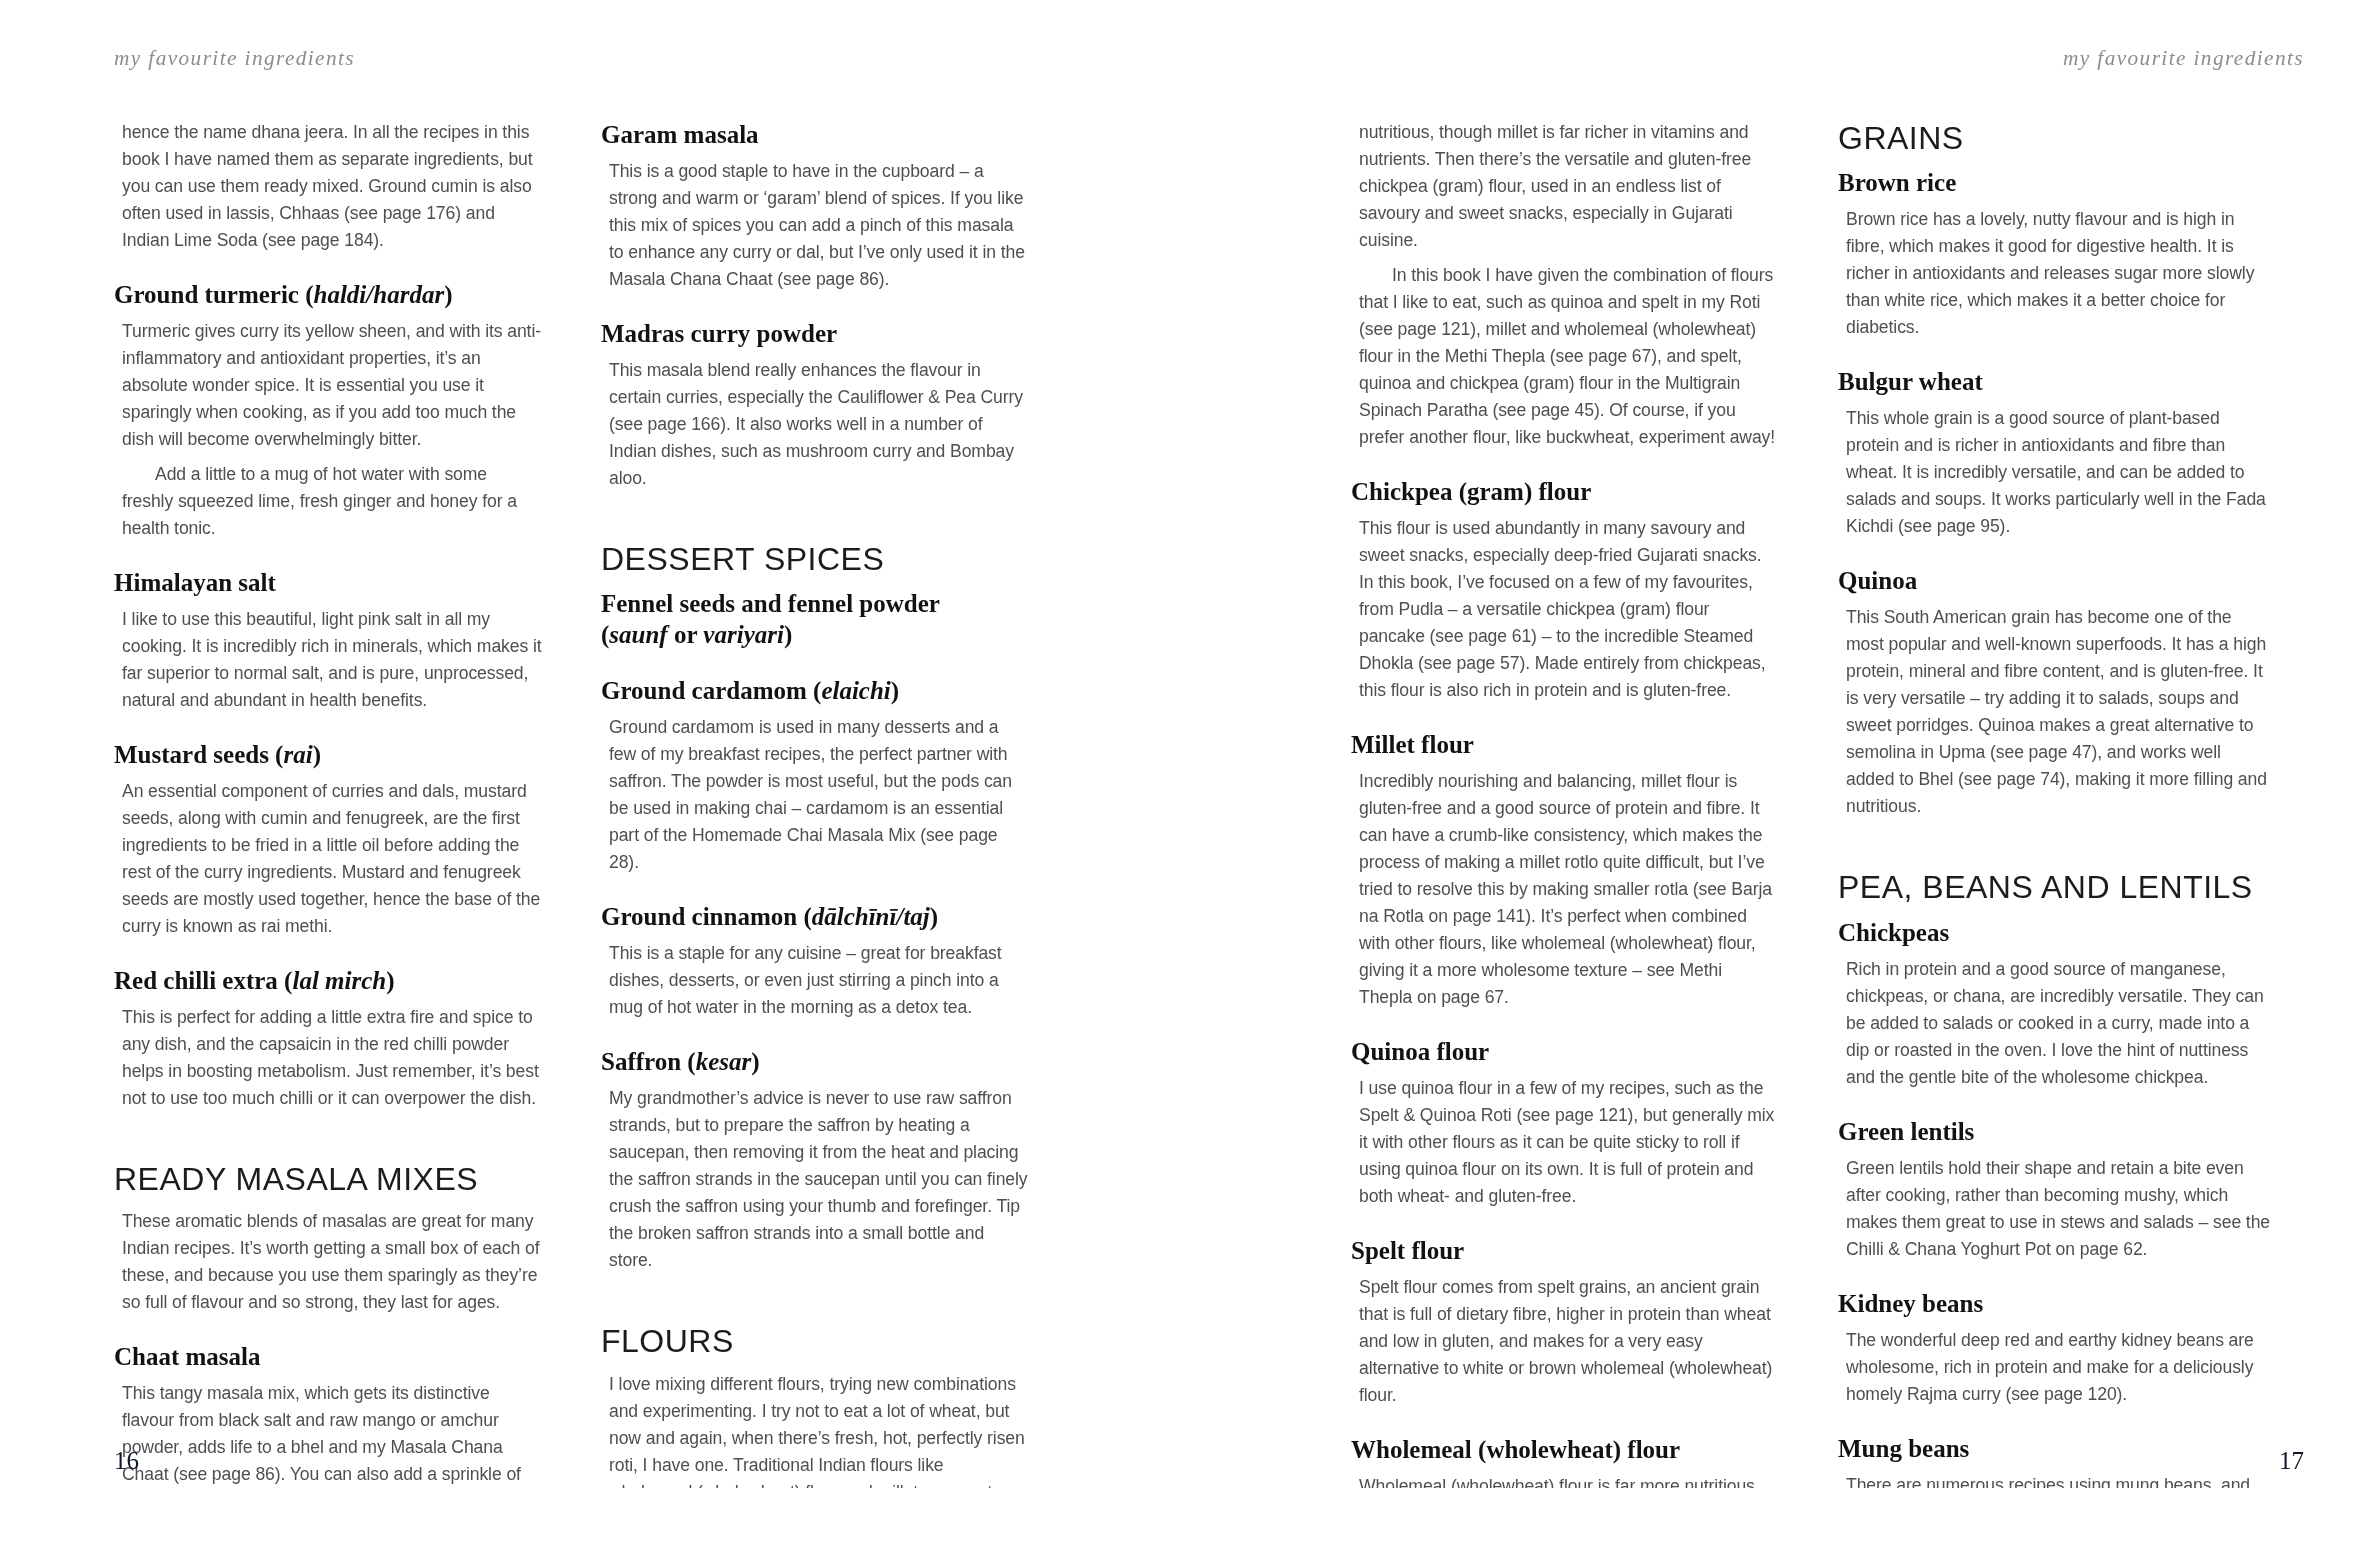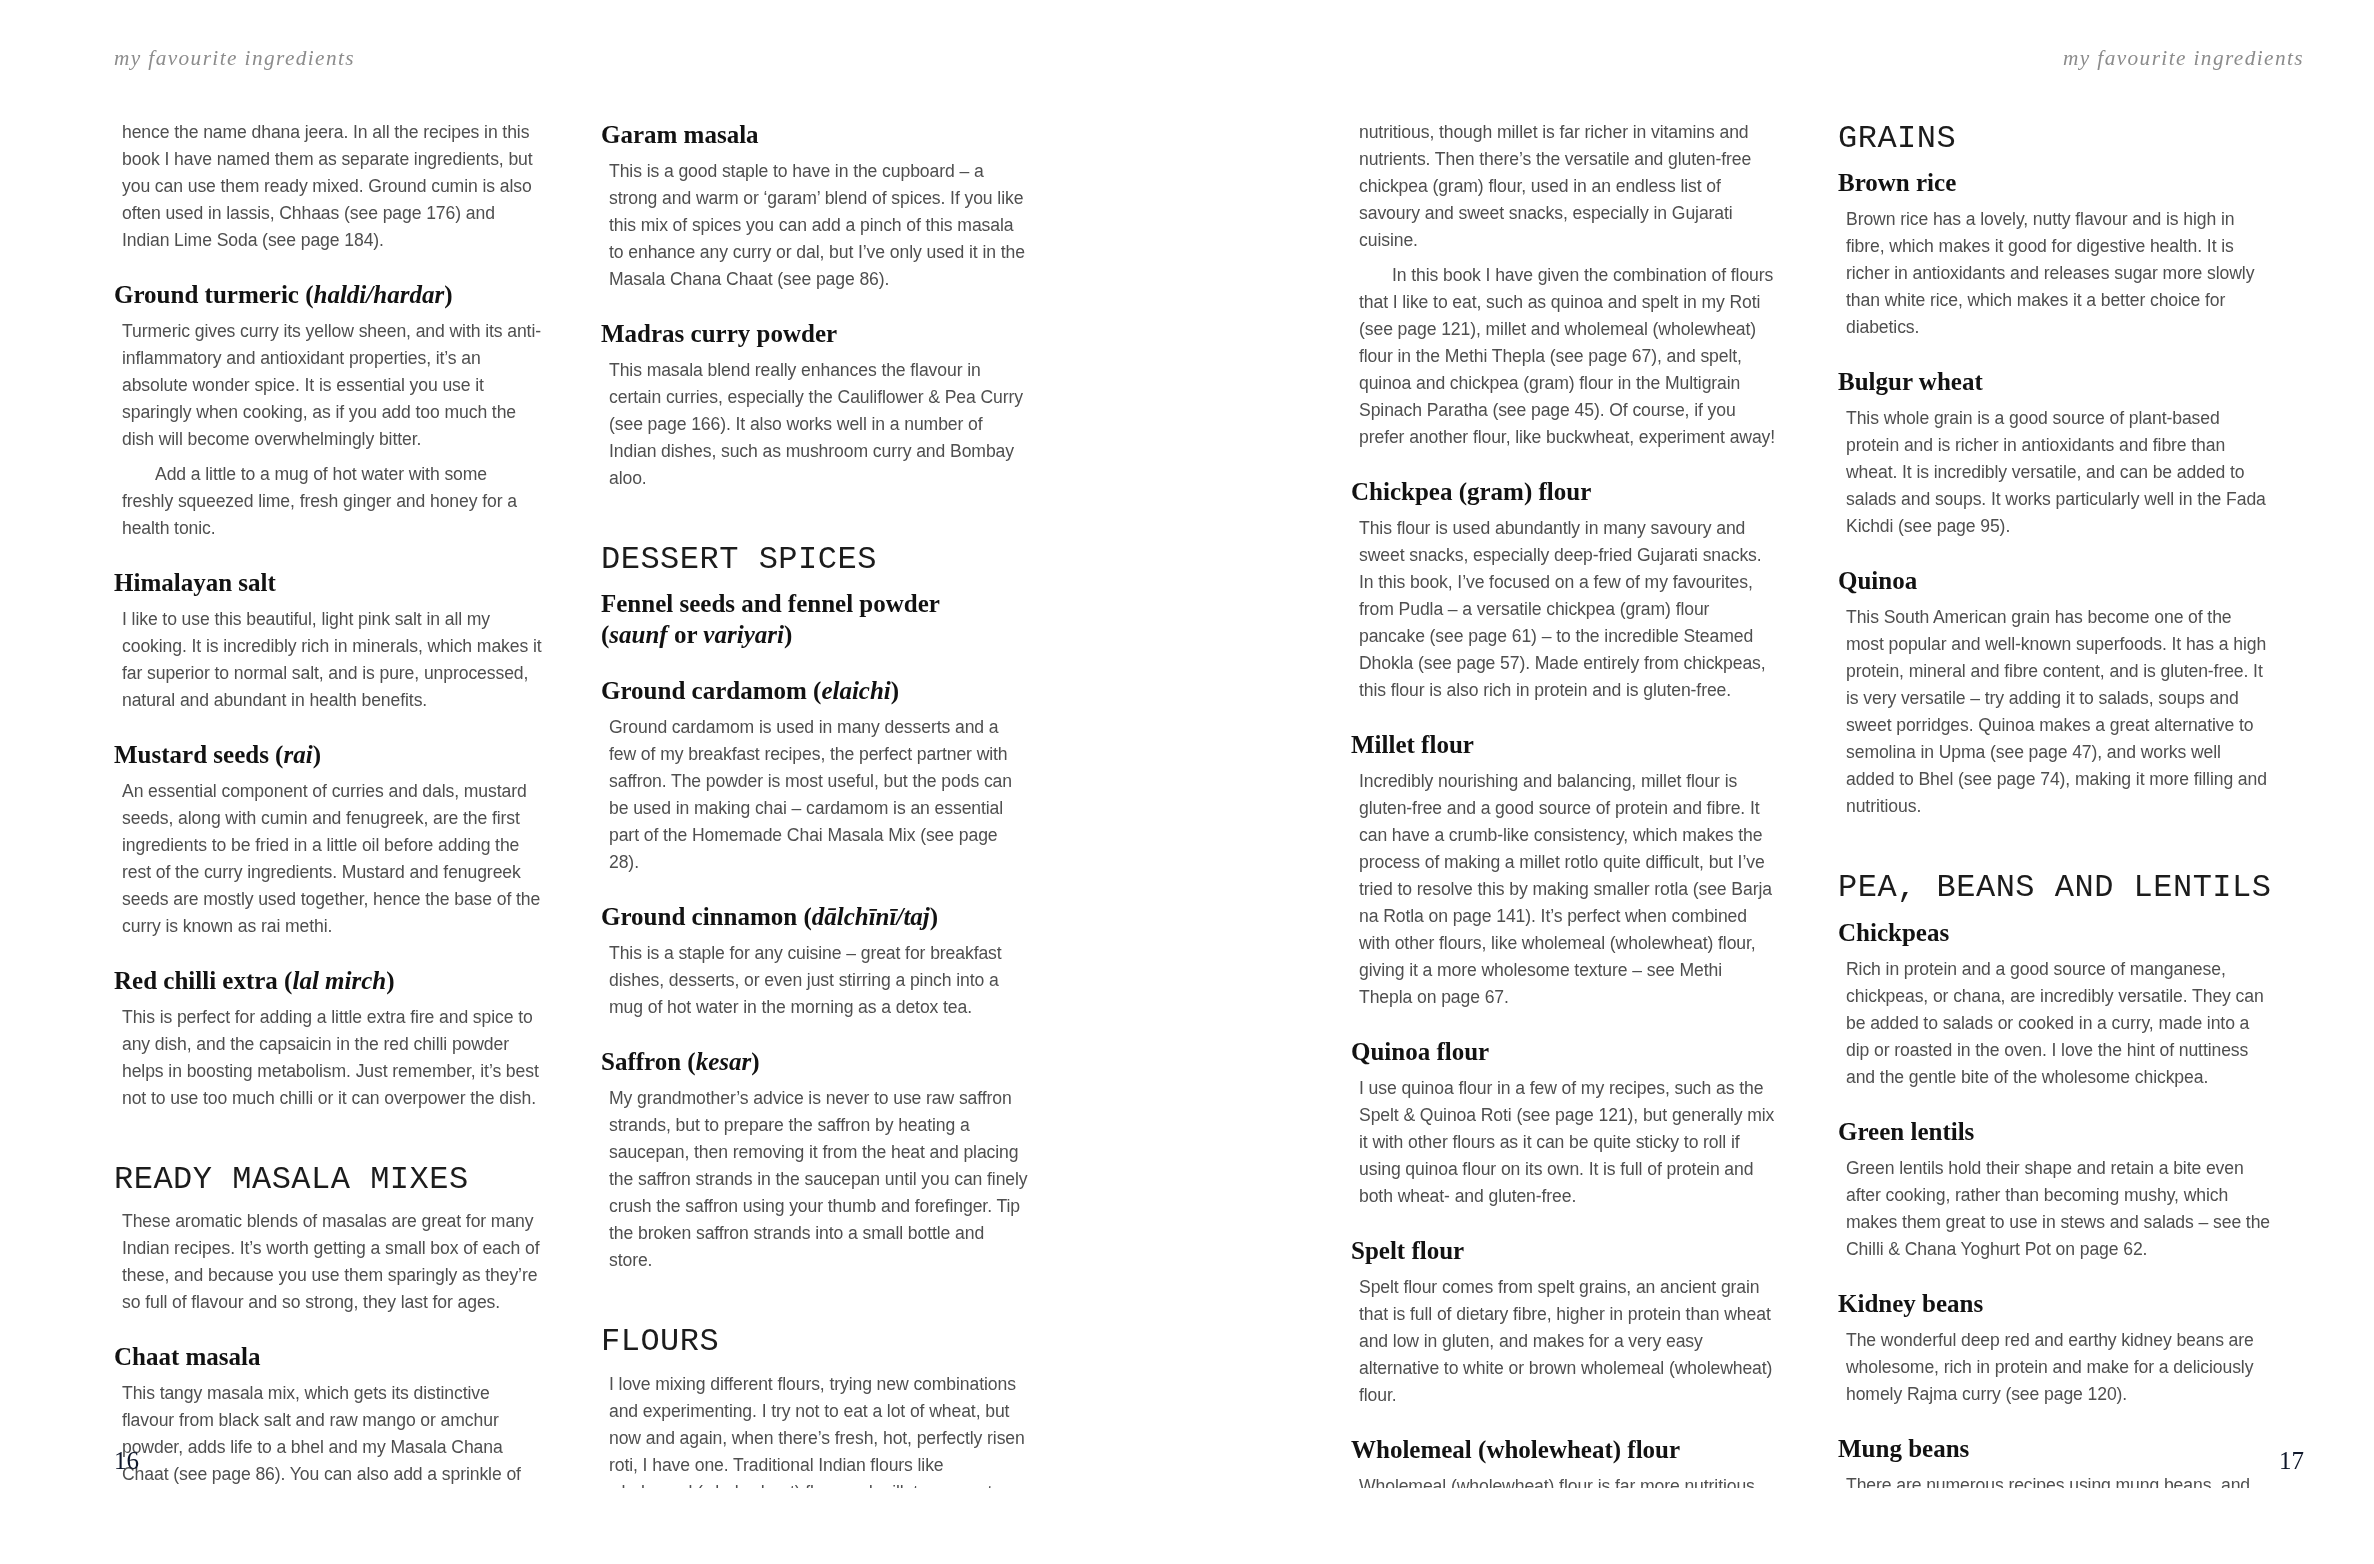--- a/index.html
+++ b/index.html
@@ -16,21 +16,21 @@
   #col-0{left:114px;}
   #col-1{left:601px;}
   #col-2{left:1351px;}
   #col-3{left:1838px;width:442px;}
   .p{font-family:"Liberation Sans","DejaVu Sans",sans-serif;font-size:17.6px;line-height:27px;
     color:#4f4f4f;letter-spacing:-0.1px;margin:8px;font-weight:400;}
   .p.indent{text-indent:33px;}
   .h3{font-family:"Liberation Serif","DejaVu Serif",serif;font-weight:700;font-size:25px;
     line-height:31px;color:#121212;margin:25px 0 7.4px 0;}
   .h3 i{font-style:italic;}
-  .h2{font-family:Liberation Mono, monospace;font-weight:400;font-size:32px;
+  .h2{font-family:Liberation Sans, sans-serif;font-weight:400;font-size:32px;
     line-height:39px;color:#1c1c1c;margin:48px 0 9.3px 0;letter-spacing:0.5px;}
   .h2 + .h3{margin-top:0px;}
   .col > :first-child{margin-top:0;}
 </style>
 </head>
 <body>
 
 <div class="spread">
   <div class="page-left">
     <div class="running-header left">my favourite ingredients</div>

